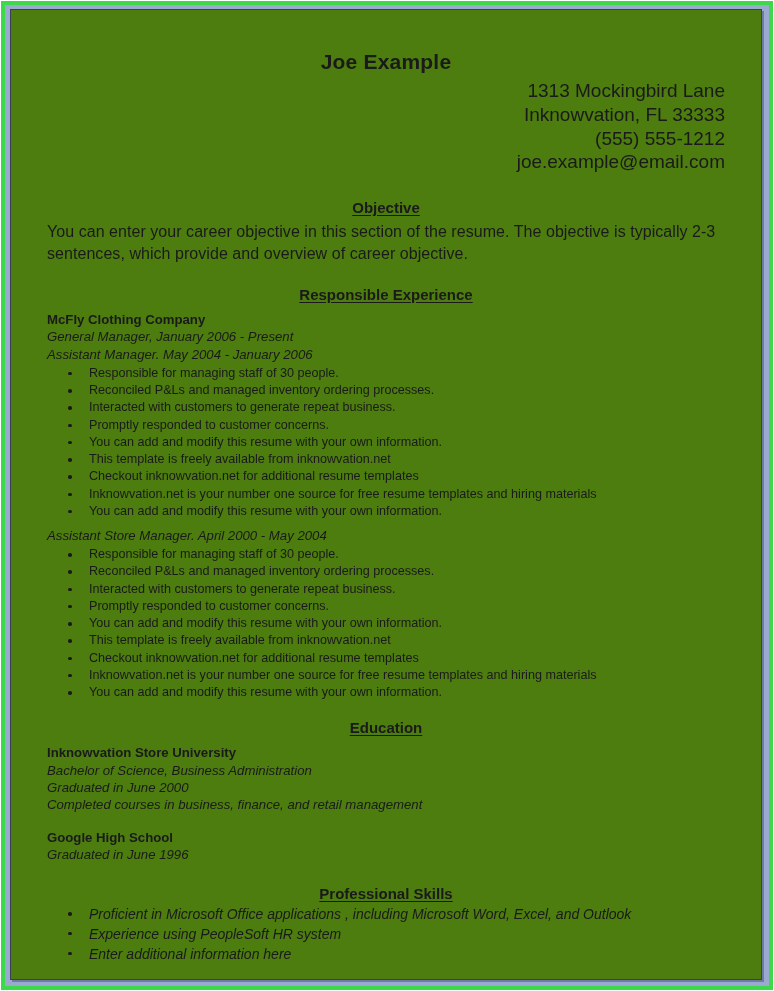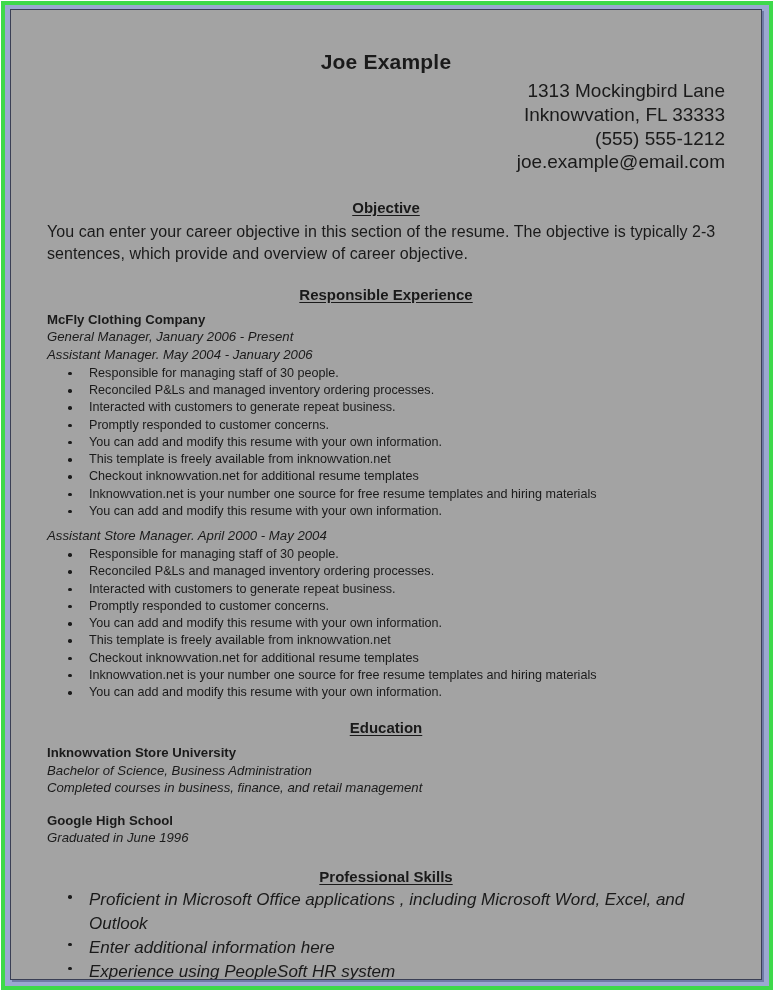--- a/index.html
+++ b/index.html
@@ -45,21 +45,21 @@
     background: #6f7ba6;
   }
   
   .page {
     position: absolute;
     left: 10px;
     top: 9px;
     width: 752px;
     height: 971px;
     box-sizing: border-box;
-    background: #a3a3a3;
+    background: #4d7c0f;
     border: 1px solid #3a3f55;
     overflow: hidden;
   }
   .page-inner {
     position: absolute;
     left: 0;
     top: 0;
     right: 0;
     bottom: 0;
     padding: 30px 36px 10px 36px;
@@ -140,21 +140,21 @@
     position: absolute;
     left: 21px;
     top: 7px;
     width: 3.5px;
     height: 3.5px;
     border-radius: 50%;
     background: #1a1a1a;
   }
   ul.bullets.italic li {
     font-style: italic;
-    font-size: 17px;
+    font-size: 14px;
     line-height: 1.4;
   }
 
   .gap-school { margin-top: 16px; }
 </style>
 </head>
 <body>
 
 <div id="screen">
   <div class="green-frame"></div>
@@ -213,32 +213,33 @@
           </div>
         </div>
 
       <div class="section-heading sec-education">
         <span>Education</span>
       </div>
       <div id="education-list">
           <div class="block">
             <div class="org">Inknowvation Store University</div>
             <div class="role">Bachelor of Science, Business Administration</div>
+            <div class="role">Graduated in June 2000</div>
             <div class="role">Completed courses in business, finance, and retail management</div>
           </div>
           <div class="block gap-school">
             <div class="org">Google High School</div>
             <div class="role">Graduated in June 1996</div>
           </div>
         </div>
 
       <div class="section-heading sec-skills">
         <span>Professional Skills</span>
       </div>
       <ul class="bullets italic" id="skills-list">
           <li>Proficient in Microsoft Office applications , including Microsoft Word, Excel, and Outlook</li>
+          <li>Experience using PeopleSoft HR system</li>
           <li>Enter additional information here</li>
-          <li>Experience using PeopleSoft HR system</li>
         </ul>
 
     </div>
   </div>
 </div>
 
 </body></html>

